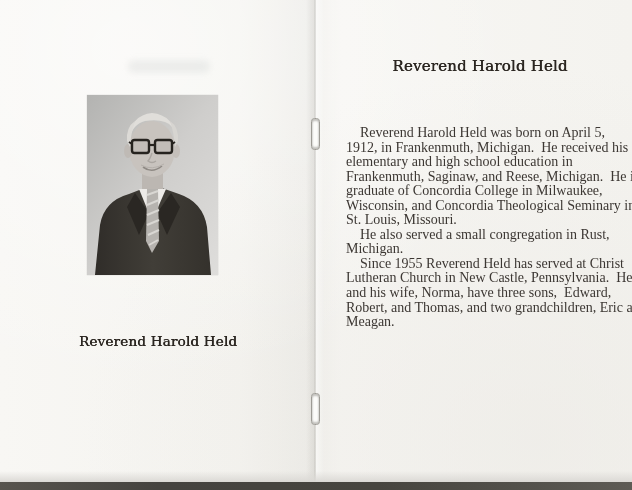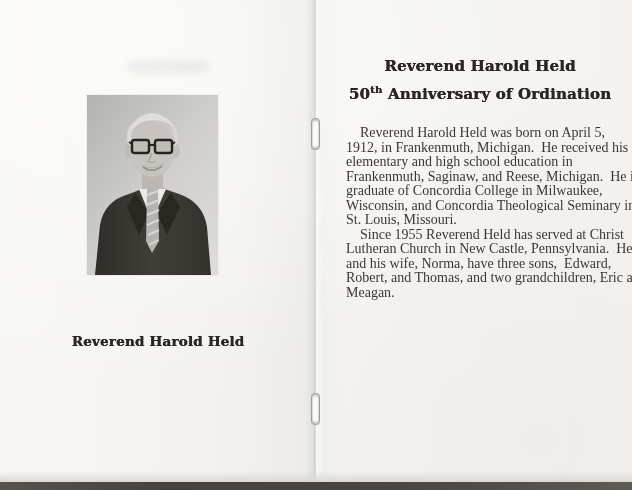--- a/index.html
+++ b/index.html
@@ -32,21 +32,21 @@
 
   
   .photo {
     position: absolute; left: 87px; top: 95px; width: 131px; height: 180px;
     box-shadow: 0 0 1px rgba(90,90,88,0.35);
   }
   .photo svg { display: block; }
 
   .blackletter {
     font-family: "DejaVu Serif", serif;
-    font-weight: bold;
+    font-weight: normal;
     color: #2b2621;
     letter-spacing: 0.2px;
     text-shadow: 0.4px 0 0 #2b2621;
   }
   .caption {
     position: absolute; left: 0; top: 333px; width: 316px;
     text-align: center; font-size: 13.5px;
   }
 
   .title {
@@ -142,31 +142,32 @@
         <path d="M54,70 Q65,76 77,69" stroke="#b5b0ab" stroke-width="1" fill="none"></path>
       </svg>
     </div>
 
     <div class="caption blackletter">Reverend Harold Held</div>
   </div>
 
   <div class="page right-page">
     <div class="title blackletter">
       <div>Reverend Harold Held</div>
-      <div><span>50</span><sup>th</sup><span> Anniversary of Ordination</span></div>
     </div>
 
     <div class="body-text">
       <p>    Reverend Harold Held was born on April 5,
 1912, in Frankenmuth, Michigan.  He received his
 elementary and high school education in
 Frankenmuth, Saginaw, and Reese, Michigan.  He is a
 graduate of Concordia College in Milwaukee,
 Wisconsin, and Concordia Theological Seminary in
 St. Louis, Missouri.</p>
+      <p>    He also served a small congregation in Rust,
+Michigan.</p>
       <p>    Since 1955 Reverend Held has served at Christ
 Lutheran Church in New Castle, Pennsylvania.  He
 and his wife, Norma, have three sons,  Edward,
 Robert, and Thomas, and two grandchildren, Eric and
 Meagan.</p>
     </div>
   </div>
 
   <div class="fold"></div>
   <div class="staple staple-top"></div>

